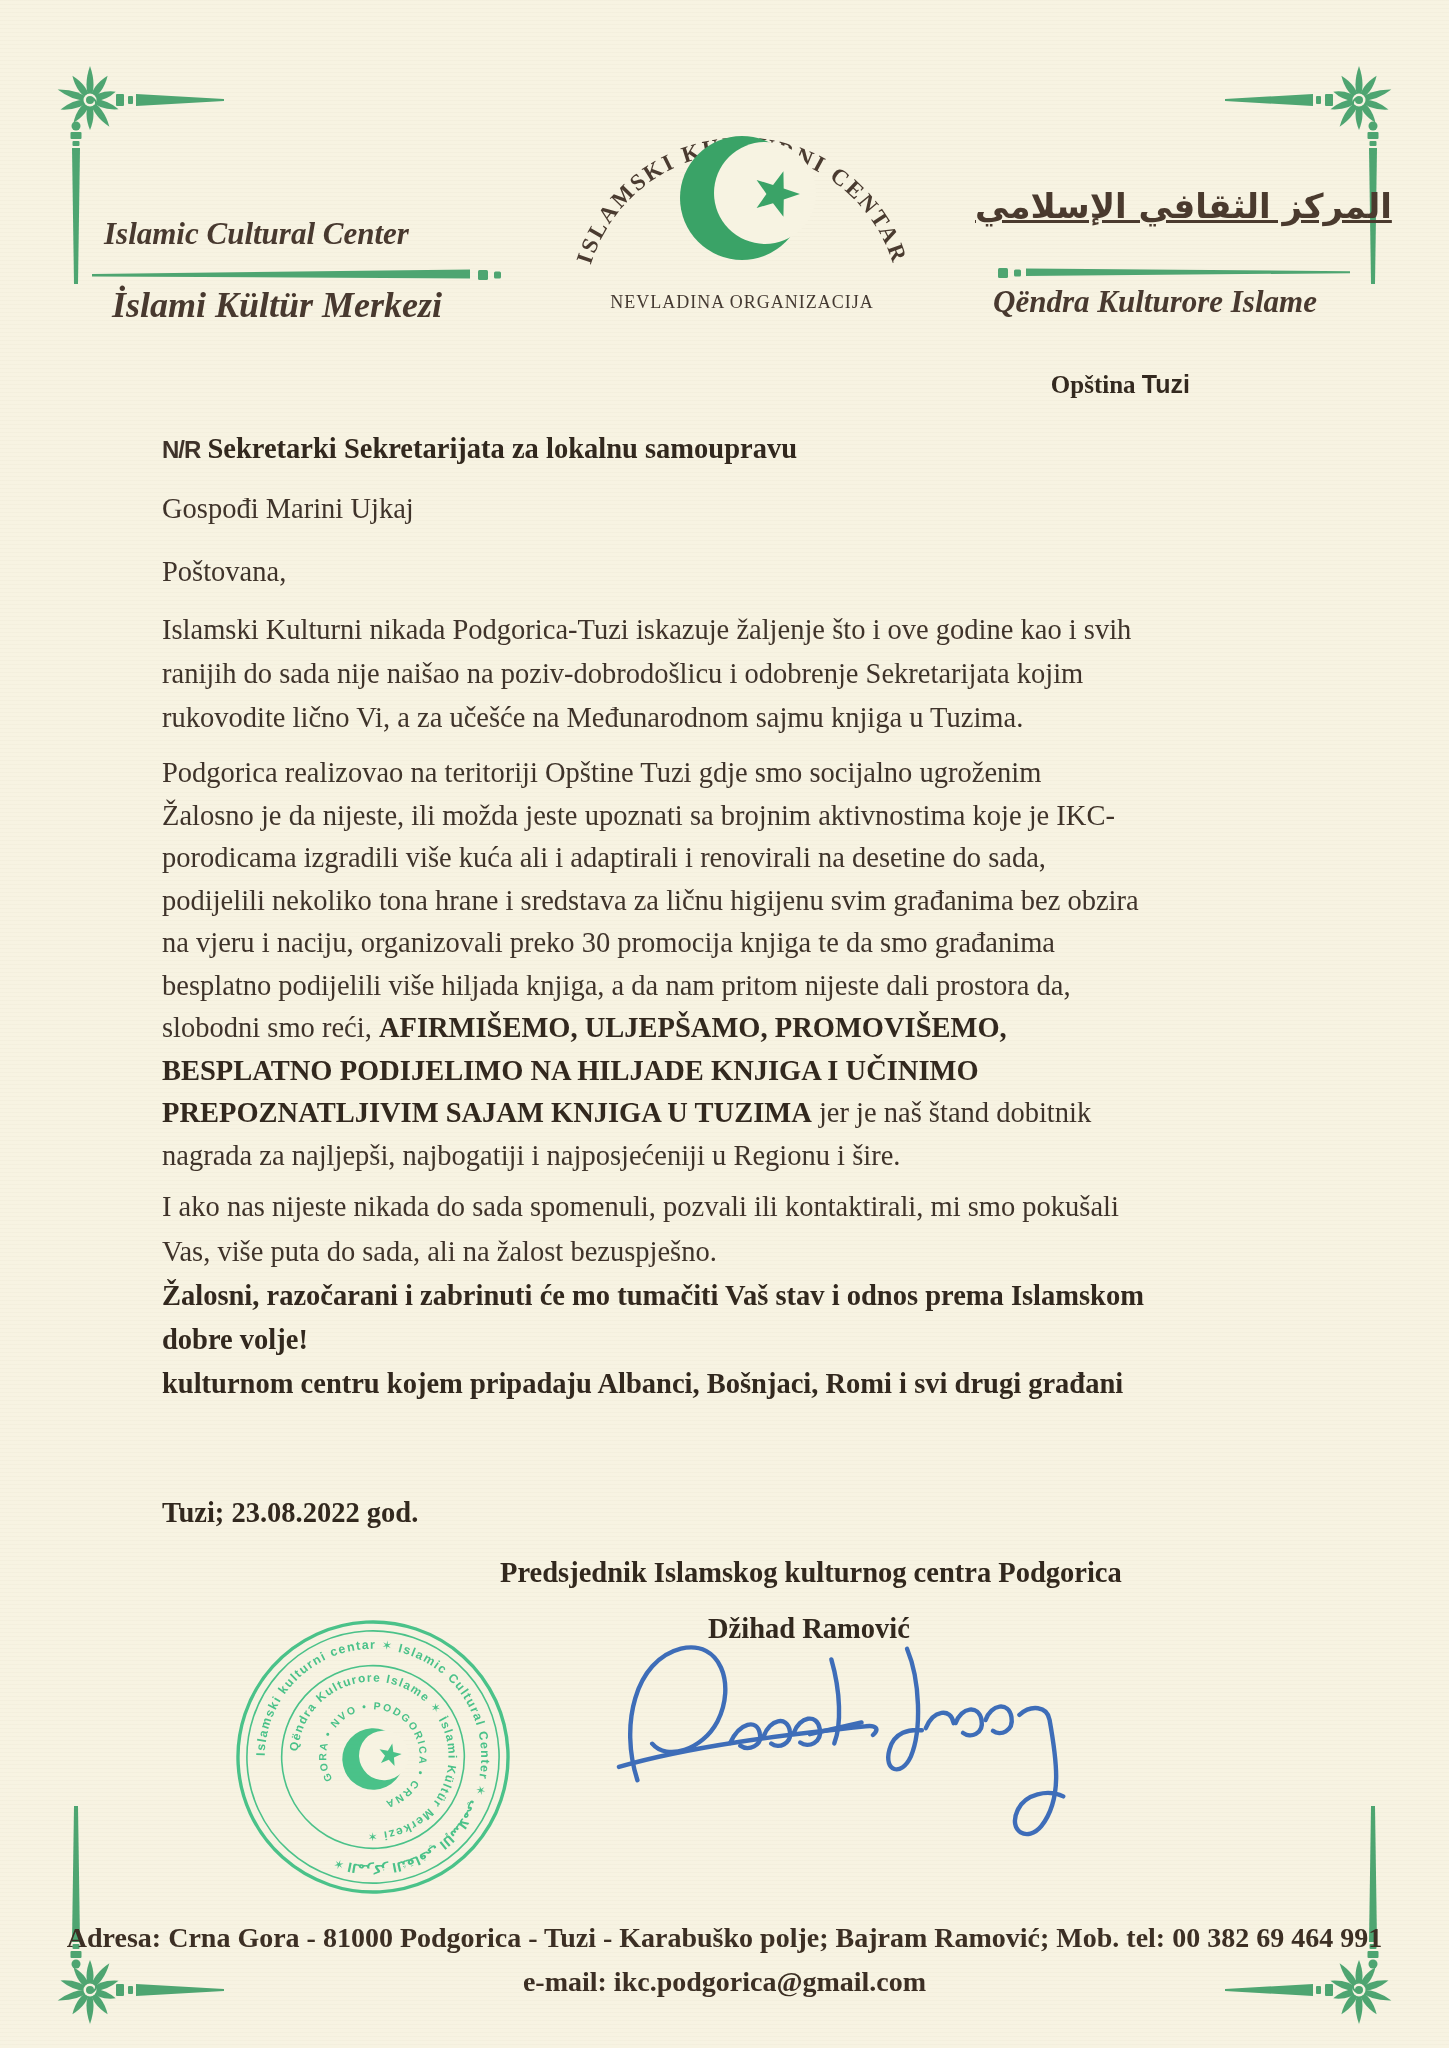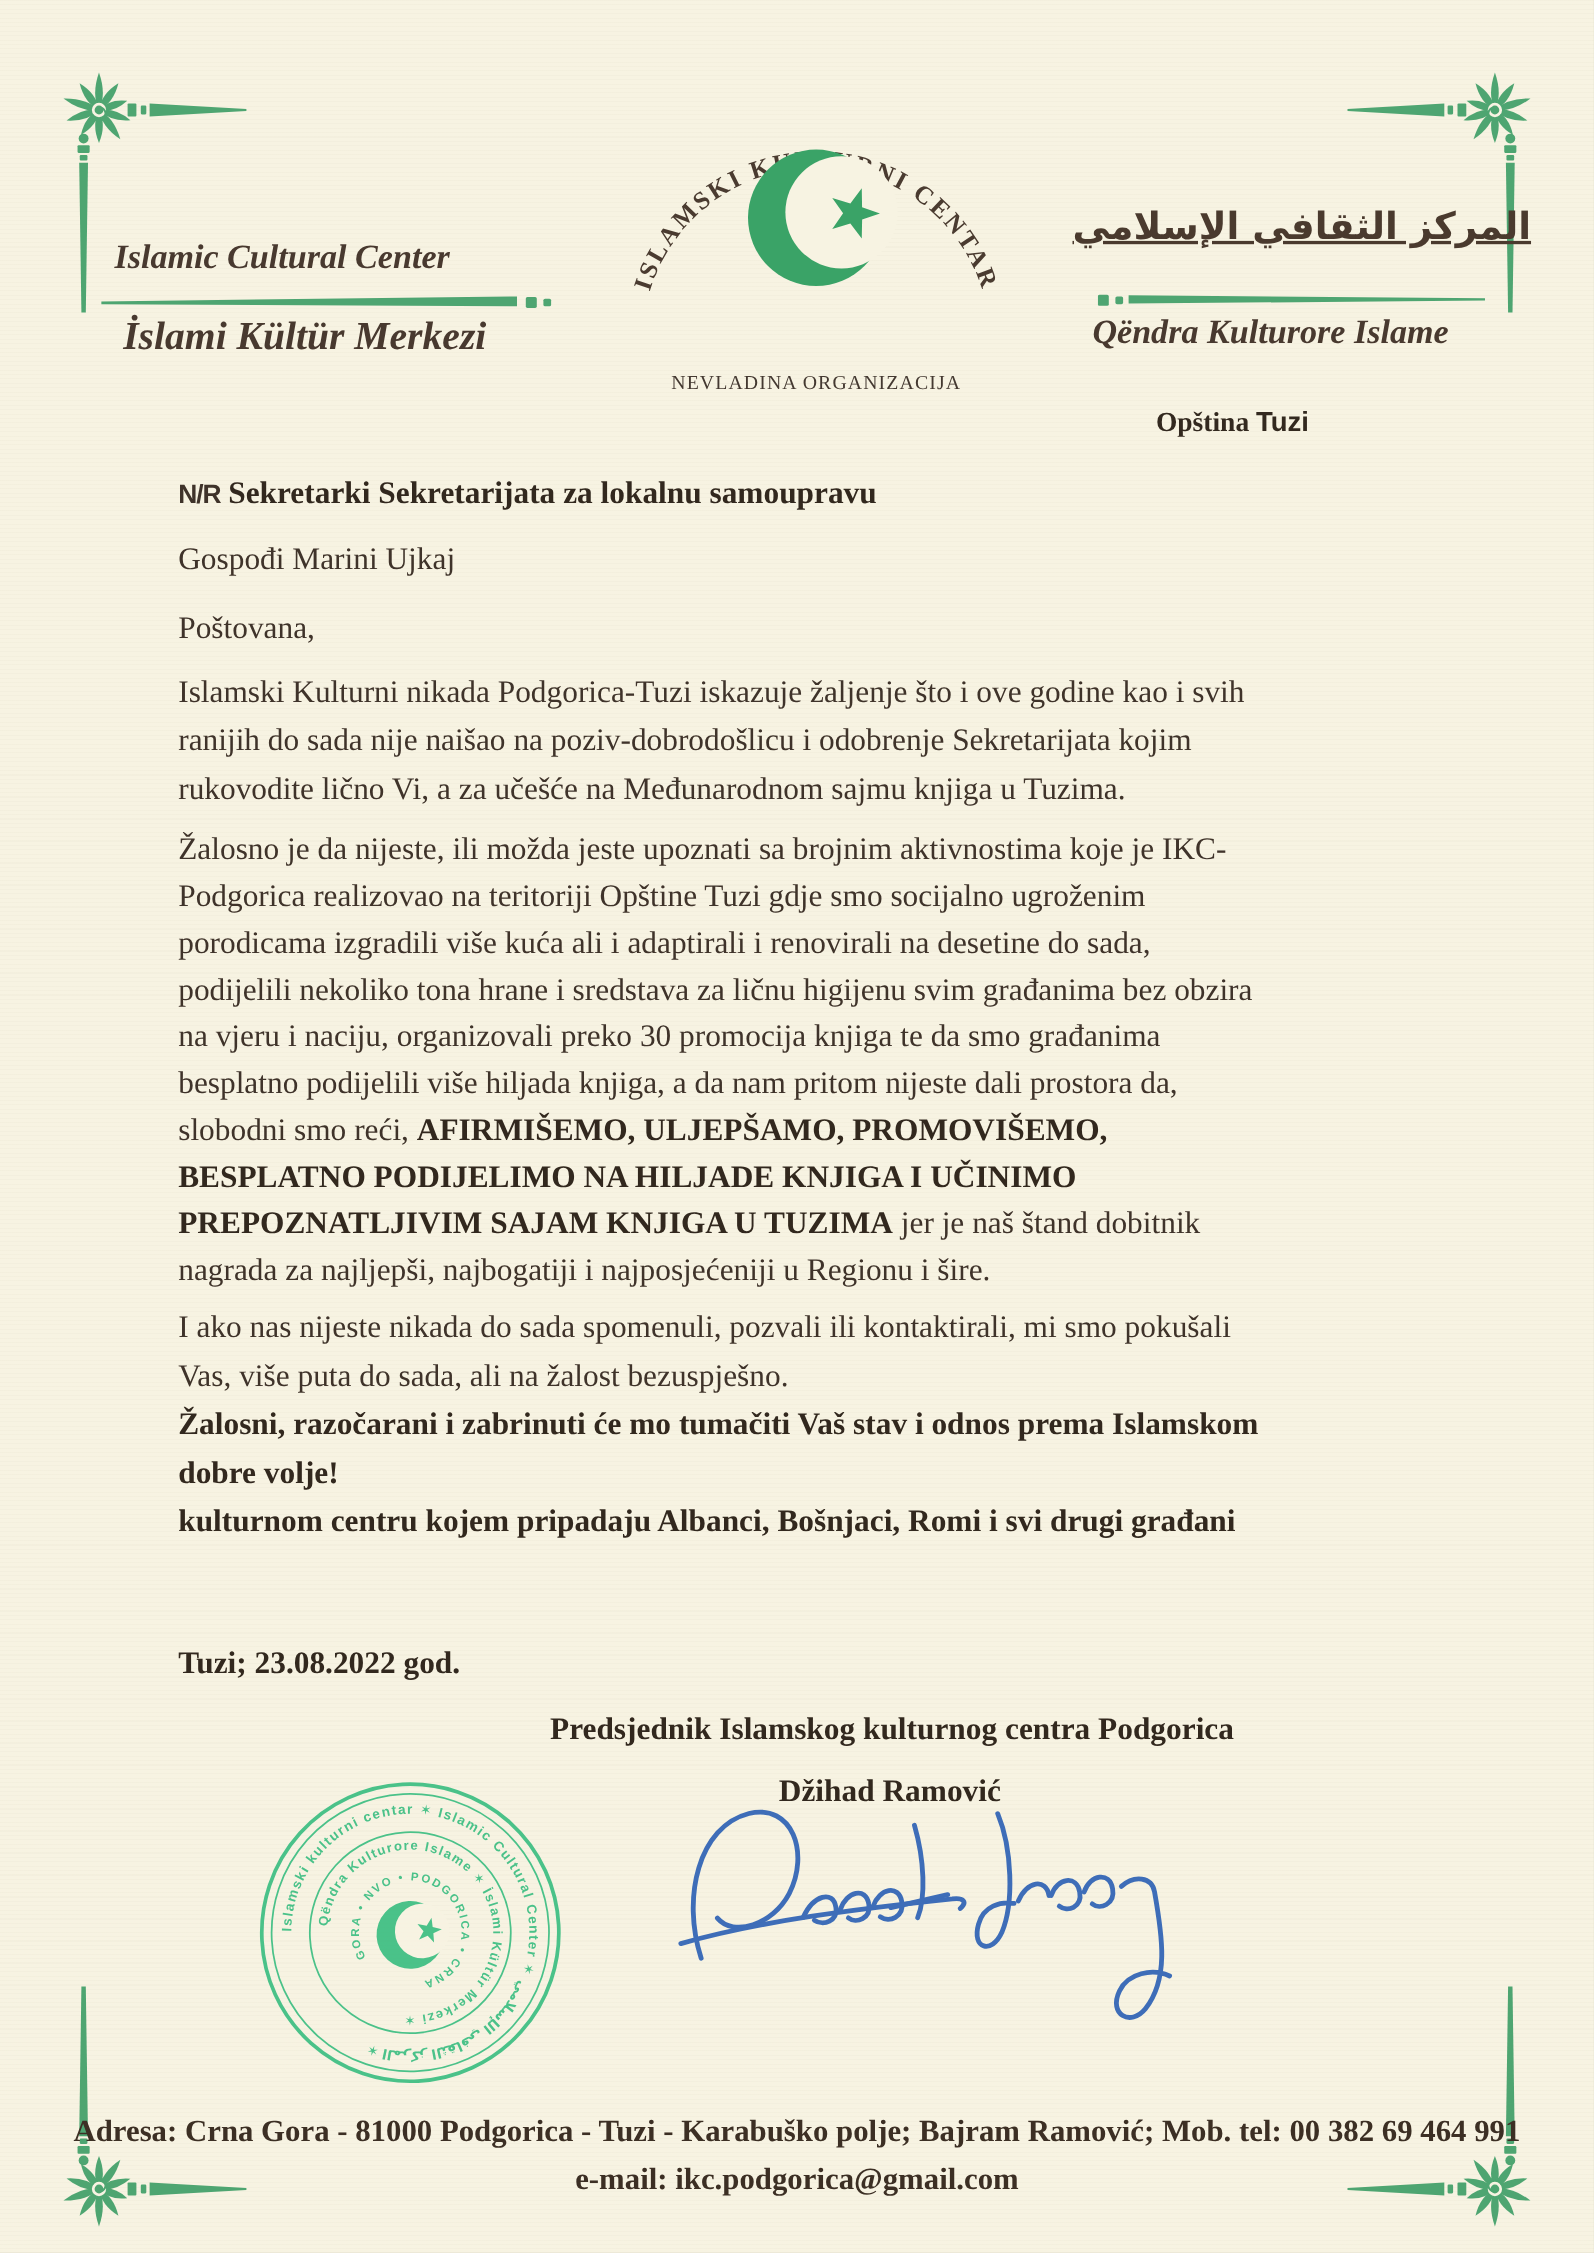--- a/index.html
+++ b/index.html
@@ -19,21 +19,21 @@
       var(--paper);
     overflow:hidden;color:var(--ink);
   }
   .abs{position:absolute;}
   
   .h-title{font-style:italic;font-weight:bold;color:#48392f;white-space:nowrap;text-align:center;}
   .h-title.en{font-size:31px;}
   .h-title.tr{font-size:36px;}
   .h-title.sq{font-size:31px;}
   .arabic{font-family:"DejaVu Sans",sans-serif;font-weight:bold;font-size:34px;color:#4a3a2e;text-align:center;white-space:nowrap;text-decoration:underline;}
-  .logo-sub{font-size:18px;letter-spacing:1px;color:#443931;text-align:center;white-space:nowrap;margin-top:46px;}
+  .logo-sub{font-size:18px;letter-spacing:1px;color:#443931;text-align:center;white-space:nowrap;}
   .muni{font-family:"Liberation Sans","DejaVu Sans",sans-serif;font-weight:bold;font-size:25px;color:#33291f;text-align:right;white-space:nowrap;}
   
   .bl{position:absolute;left:162px;font-size:28.5px;line-height:42px;color:var(--ink);white-space:nowrap;}
   .bl b,.bold{font-weight:bold;color:var(--ink-bold);}
   .nr-tag{font-family:"Liberation Sans","DejaVu Sans",sans-serif;font-weight:bold;font-size:24px;letter-spacing:-1px;}
   .line{white-space:nowrap;}
   
   .foot{position:absolute;left:0;width:100%;text-align:center;font-weight:bold;font-size:28px;color:#3c2f24;white-space:nowrap;}
   svg{display:block;}
   text{user-select:none;}
@@ -139,22 +139,22 @@
   <div class="bl" style="top:488px">Gospođi Marini Ujkaj</div>
   <div class="bl" style="top:551px">Poštovana,</div>
 
   <div class="bl" style="top:608px;line-height:44px">
     <div class="line">Islamski Kulturni nikada Podgorica-Tuzi iskazuje žaljenje što i ove godine kao i svih</div>
     <div class="line">ranijih do sada nije naišao na poziv-dobrodošlicu i odobrenje Sekretarijata kojim</div>
     <div class="line">rukovodite lično Vi, a za učešće na Međunarodnom sajmu knjiga u Tuzima.</div>
   </div>
 
   <div class="bl" style="top:752px;line-height:42.5px">
+    <div class="line">Podgorica realizovao na teritoriji Opštine Tuzi gdje smo socijalno ugroženim</div>
     <div class="line">Žalosno je da nijeste, ili možda jeste upoznati sa brojnim aktivnostima koje je IKC-</div>
-    <div class="line">Podgorica realizovao na teritoriji Opštine Tuzi gdje smo socijalno ugroženim</div>
     <div class="line">porodicama izgradili više kuća ali i adaptirali i renovirali na desetine do sada,</div>
     <div class="line">podijelili nekoliko tona hrane i sredstava za ličnu higijenu svim građanima bez obzira</div>
     <div class="line">na vjeru i naciju, organizovali preko 30 promocija knjiga te da smo građanima</div>
     <div class="line">besplatno podijelili više hiljada knjiga, a da nam pritom nijeste dali prostora da,</div>
     <div class="line"><span>slobodni smo reći, </span><b>AFIRMIŠEMO, ULJEPŠAMO, PROMOVIŠEMO,</b></div>
     <div class="line"><b>BESPLATNO PODIJELIMO NA HILJADE KNJIGA I UČINIMO</b></div>
     <div class="line"><b>PREPOZNATLJIVIM SAJAM KNJIGA U TUZIMA</b><span> jer je naš štand dobitnik</span></div>
     <div class="line">nagrada za najljepši, najbogatiji i najposjećeniji u Regionu i šire.</div>
   </div>
 

